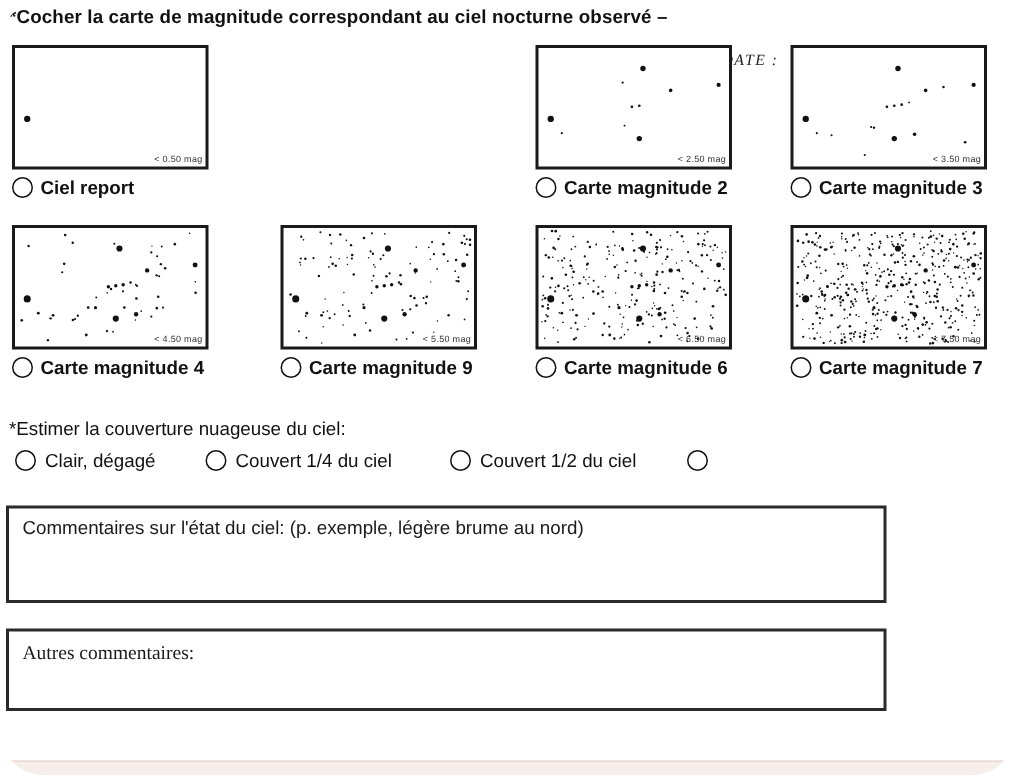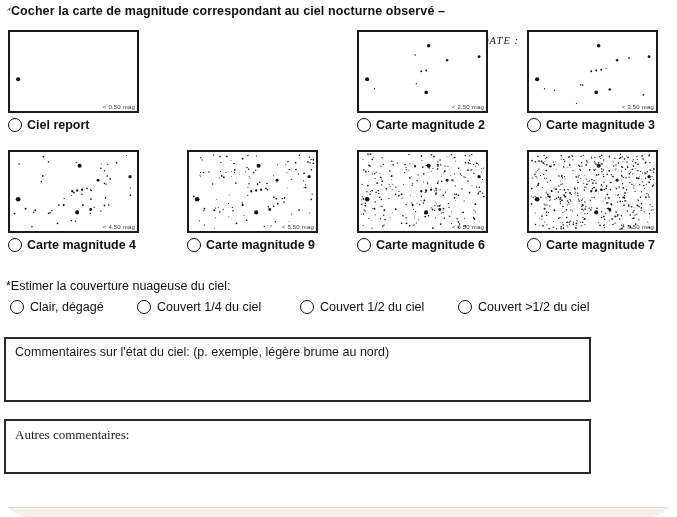--- a/index.html
+++ b/index.html
@@ -1065,21 +1065,20 @@
   <div class="cloudopt" style="left:137px">
     <span class="radio"></span>
     <span class="optlabel">Couvert 1/4 du ciel</span>
     </div>
   <div class="cloudopt" style="left:300px">
     <span class="radio"></span>
     <span class="optlabel">Couvert 1/2 du ciel</span>
     </div>
   <div class="cloudopt" style="left:458px">
     <span class="radio"></span>
-    <span class="optlabel">Couvert &gt;1/2 du ciel</span>
     </div>
 
   <div class="cbox cbox1">
     <span class="clabel">Commentaires sur l'état du ciel: (p. exemple, légère brume au nord)</span>
   </div>
   <div class="cbox cbox2">
     <span class="clabel serif">Autres commentaires:</span>
   </div>
 
   <div class="band"></div>

